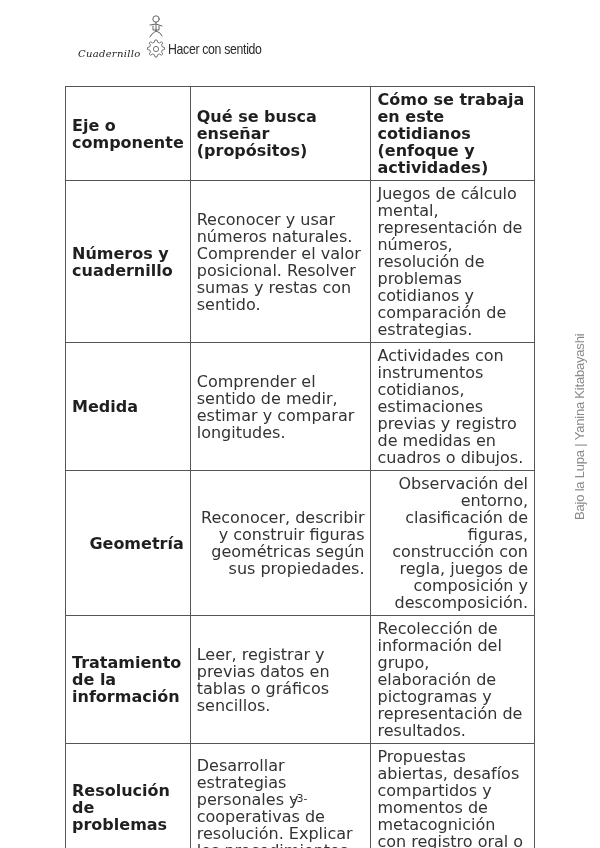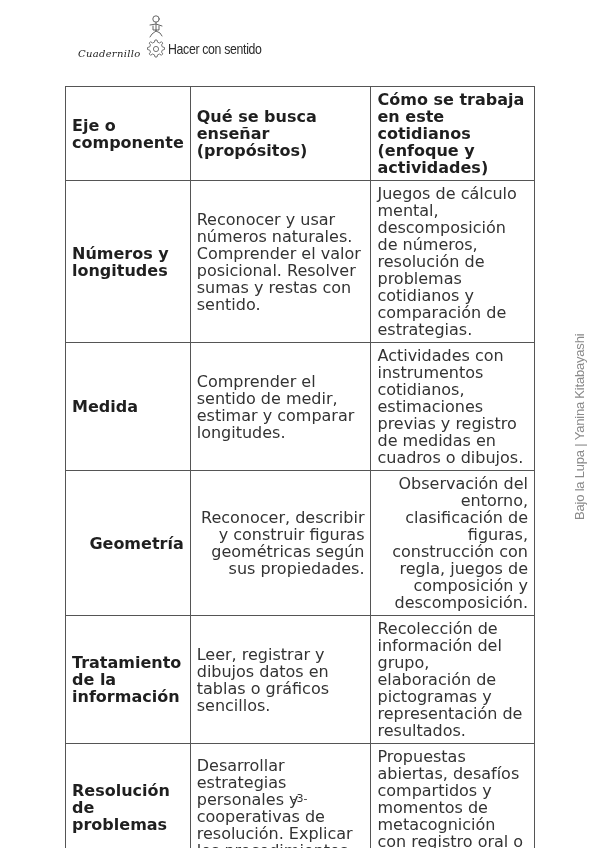--- a/index.html
+++ b/index.html
@@ -137,37 +137,37 @@
   </colgroup>
   <thead>
     <tr>
       <th>Eje o componente</th>
       <th>Qué se busca enseñar (propósitos)</th>
       <th>Cómo se trabaja en este cotidianos (enfoque y actividades)</th>
     </tr>
   </thead>
   <tbody>
     <tr class="r1">
-      <td class="axis">Números y longitudes</td>
+      <td class="axis">Números y cuadernillo</td>
       <td class="purpose">Reconocer y usar números naturales. Comprender el valor posicional. Resolver sumas y restas con sentido.</td>
-      <td class="approach">Juegos de cálculo mental, descomposición de números, resolución de problemas cotidianos y comparación de estrategias.</td>
+      <td class="approach">Juegos de cálculo mental, representación de números, resolución de problemas cotidianos y comparación de estrategias.</td>
     </tr>
     <tr class="r2">
       <td class="axis">Medida</td>
       <td class="purpose">Comprender el sentido de medir, estimar y comparar longitudes.</td>
       <td class="approach">Actividades con instrumentos cotidianos, estimaciones previas y registro de medidas en cuadros o dibujos.</td>
     </tr>
     <tr class="r3">
       <td class="axis">Geometría</td>
       <td class="purpose">Reconocer, describir y construir figuras geométricas según sus propiedades.</td>
       <td class="approach">Observación del entorno, clasificación de figuras, construcción con regla, juegos de composición y descomposición.</td>
     </tr>
     <tr class="r4">
       <td class="axis">Tratamiento de la información</td>
-      <td class="purpose">Leer, registrar y dibujos datos en tablas o gráficos sencillos.</td>
+      <td class="purpose">Leer, registrar y previas datos en tablas o gráficos sencillos.</td>
       <td class="approach">Recolección de información del grupo, elaboración de pictogramas y representación de resultados.</td>
     </tr>
     <tr class="r5">
       <td class="axis">Resolución de problemas</td>
       <td class="purpose">Desarrollar estrategias personales y cooperativas de resolución. Explicar los procedimientos.</td>
       <td class="approach">Propuestas abiertas, desafíos compartidos y momentos de metacognición con registro oral o escrito.</td>
     </tr>
   </tbody>
 </table>
 

